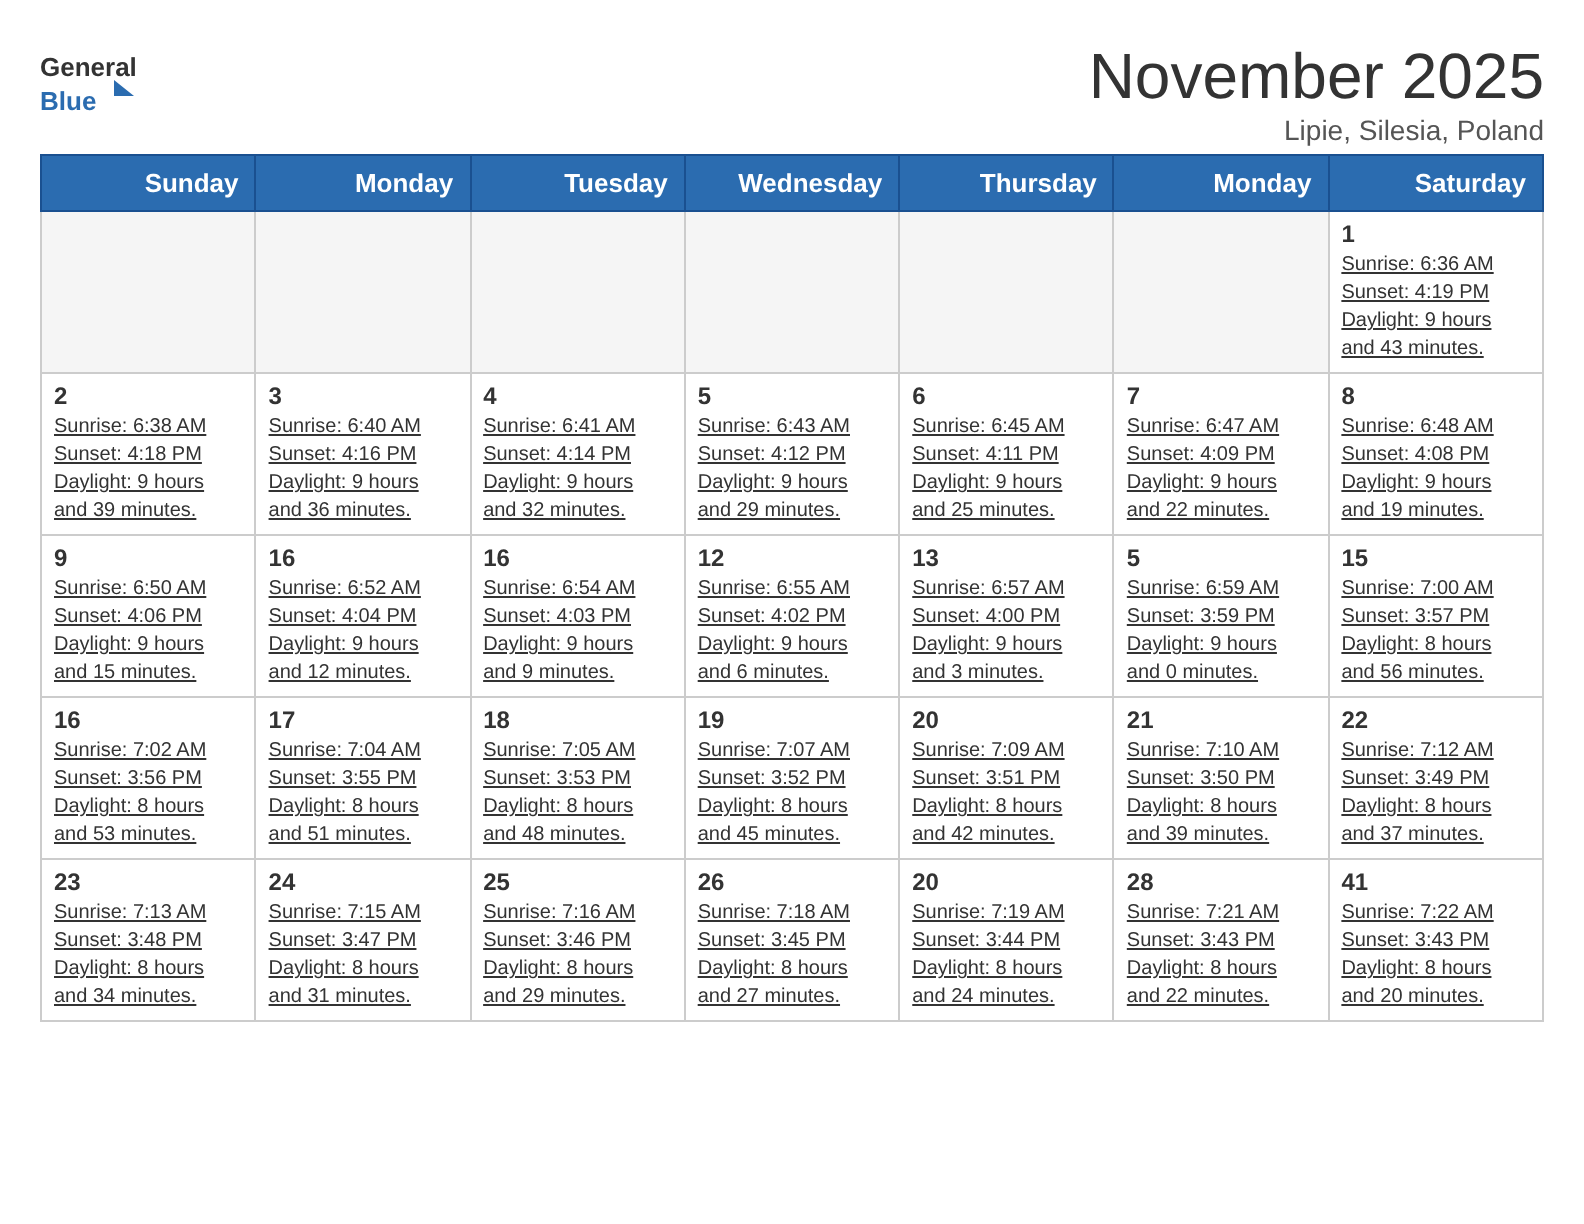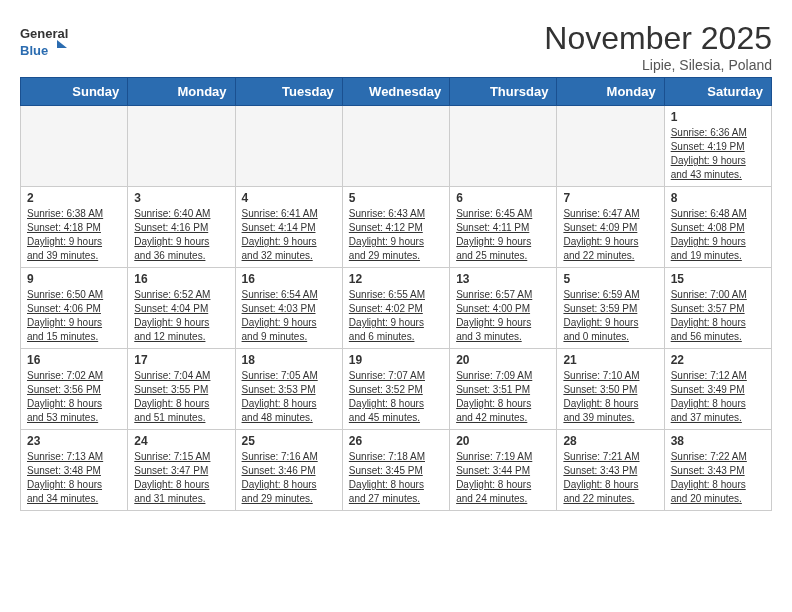--- a/index.html
+++ b/index.html
@@ -224,18 +224,18 @@
         </td>
         <td>
           <span class="day-number">20</span>
           <div class="day-info">Sunrise: 7:19 AM<br>Sunset: 3:44 PM<br>Daylight: 8 hours and 24 minutes.</div>
         </td>
         <td>
           <span class="day-number">28</span>
           <div class="day-info">Sunrise: 7:21 AM<br>Sunset: 3:43 PM<br>Daylight: 8 hours and 22 minutes.</div>
         </td>
         <td>
-          <span class="day-number">38</span>
+          <span class="day-number">41</span>
           <div class="day-info">Sunrise: 7:22 AM<br>Sunset: 3:43 PM<br>Daylight: 8 hours and 20 minutes.</div>
         </td>
       </tr>
     </tbody>
 </table>
 
 </body></html>

